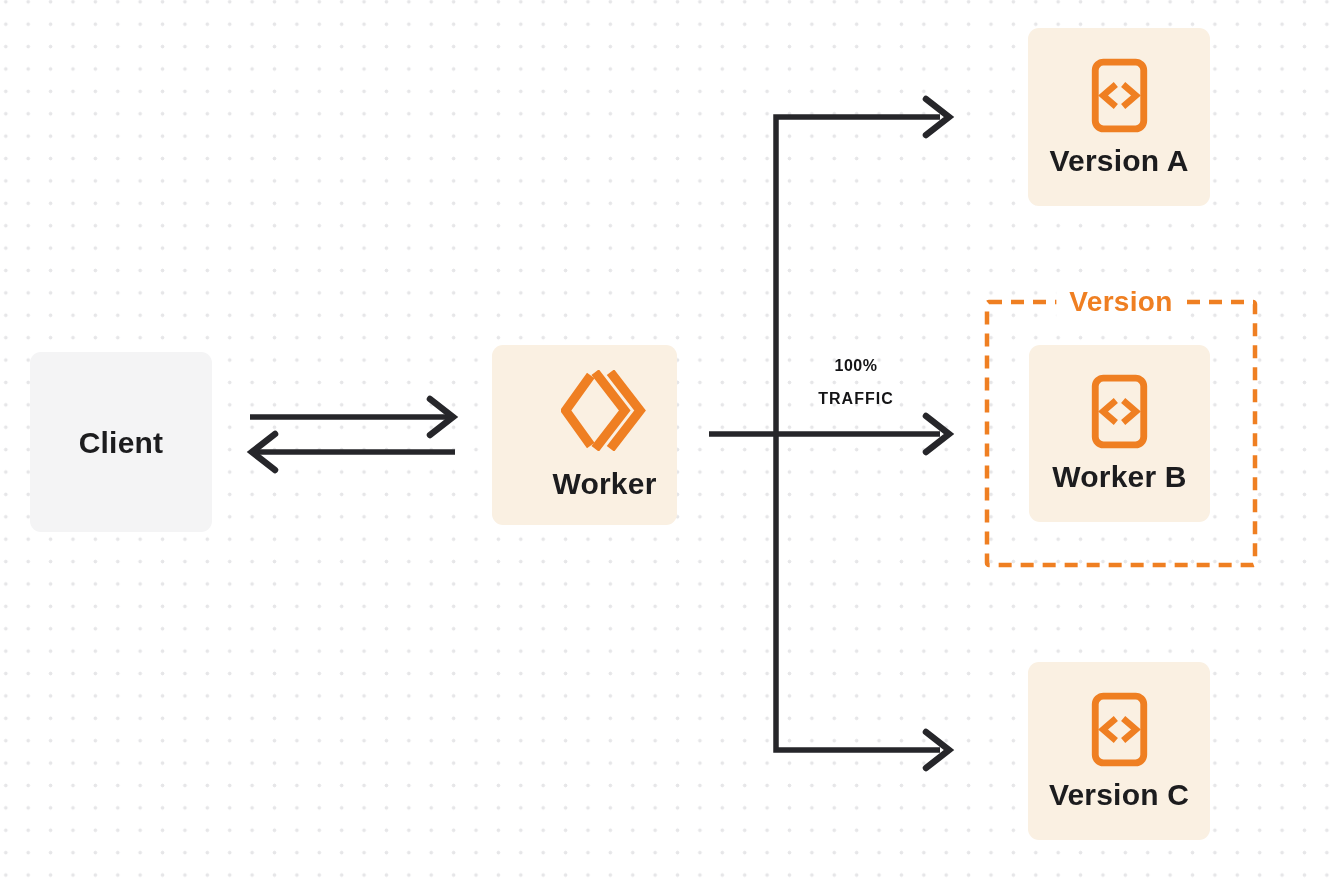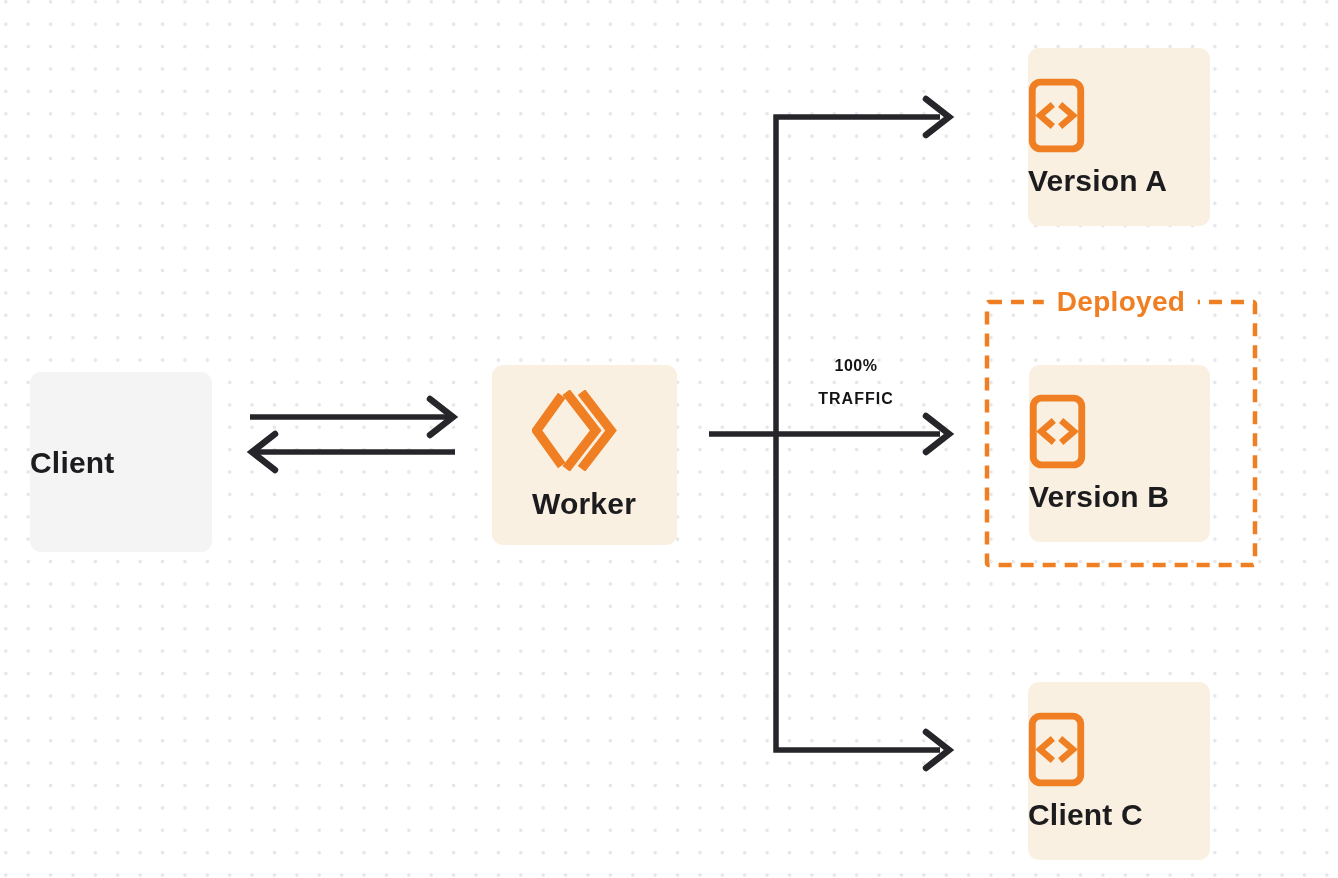--- a/index.html
+++ b/index.html
@@ -24,21 +24,21 @@
     background-size:22.4px 22.4px;
     background-position:17px 13px;
   }
   .overlay{position:absolute;inset:0;width:1338px;height:878px;z-index:1;pointer-events:none;}
   .overlay .ln{stroke:var(--line);stroke-width:5.5;fill:none;stroke-linejoin:miter;}
   .overlay .hd{stroke:var(--line);stroke-width:6.5;fill:none;stroke-linecap:round;stroke-linejoin:miter;}
   .overlay .dash{stroke:var(--orange);stroke-width:4.5;fill:none;stroke-dasharray:13 9;}
 
   .card{
     position:absolute;z-index:2;border-radius:11px;
-    display:flex;flex-direction:column;align-items:flex-start;justify-content:center;margin-top:20px;
+    display:flex;flex-direction:column;align-items:center;justify-content:center;
   }
   .card.cream{background:var(--cream);}
   .card.gray{background:var(--gray-card);}
   .card-label{
     font-weight:700;font-size:30px;color:var(--text);letter-spacing:.2px;
     white-space:nowrap;line-height:1.1;
   }
   .node-icon{display:block;}
   .node-icon svg{display:block;}
   .worker-icon{margin-bottom:16px;}
@@ -103,21 +103,21 @@
       </svg>
     </span>
     <span class="card-label">Worker</span>
   </div>
 
   <div class="traffic">
     <div class="t1">100%</div>
     <div class="t2">TRAFFIC</div>
   </div>
 
-  <div class="deployed-label">Deployed</div>
+  <div class="deployed-label">Version</div>
 
   <div class="card cream" id="version-a">
     <span class="node-icon file-icon">
       <svg width="57" height="75" viewBox="0 0 62 82" xmlns="http://www.w3.org/2000/svg">
         <rect class="orange-stroke" x="4.5" y="4.5" width="53" height="73" rx="9" stroke-width="7.5"></rect>
         <g class="orange-stroke" stroke-width="7" stroke-linecap="butt" stroke-linejoin="miter">
           <path d="M27 29 L13 41 L27 53"></path>
           <path d="M35 29 L49 41 L35 53"></path>
         </g>
       </svg>
@@ -128,29 +128,29 @@
   <div class="card cream" id="version-b">
     <span class="node-icon file-icon">
       <svg width="57" height="75" viewBox="0 0 62 82" xmlns="http://www.w3.org/2000/svg">
         <rect class="orange-stroke" x="4.5" y="4.5" width="53" height="73" rx="9" stroke-width="7.5"></rect>
         <g class="orange-stroke" stroke-width="7" stroke-linecap="butt" stroke-linejoin="miter">
           <path d="M27 29 L13 41 L27 53"></path>
           <path d="M35 29 L49 41 L35 53"></path>
         </g>
       </svg>
     </span>
-    <span class="card-label">Version B</span>
+    <span class="card-label">Worker B</span>
   </div>
 
   <div class="card cream" id="version-c">
     <span class="node-icon file-icon">
       <svg width="57" height="75" viewBox="0 0 62 82" xmlns="http://www.w3.org/2000/svg">
         <rect class="orange-stroke" x="4.5" y="4.5" width="53" height="73" rx="9" stroke-width="7.5"></rect>
         <g class="orange-stroke" stroke-width="7" stroke-linecap="butt" stroke-linejoin="miter">
           <path d="M27 29 L13 41 L27 53"></path>
           <path d="M35 29 L49 41 L35 53"></path>
         </g>
       </svg>
     </span>
-    <span class="card-label">Client C</span>
+    <span class="card-label">Version C</span>
   </div>
 
 </div>
 
 </body></html>

